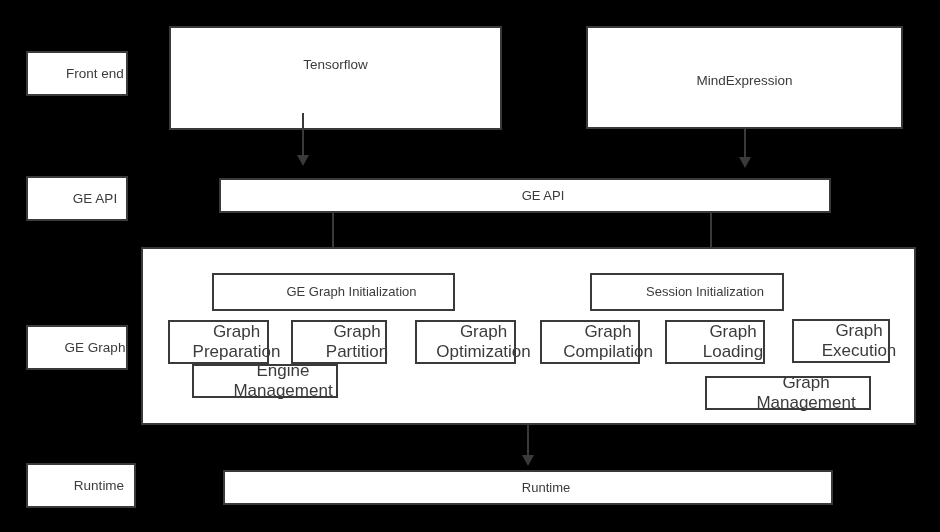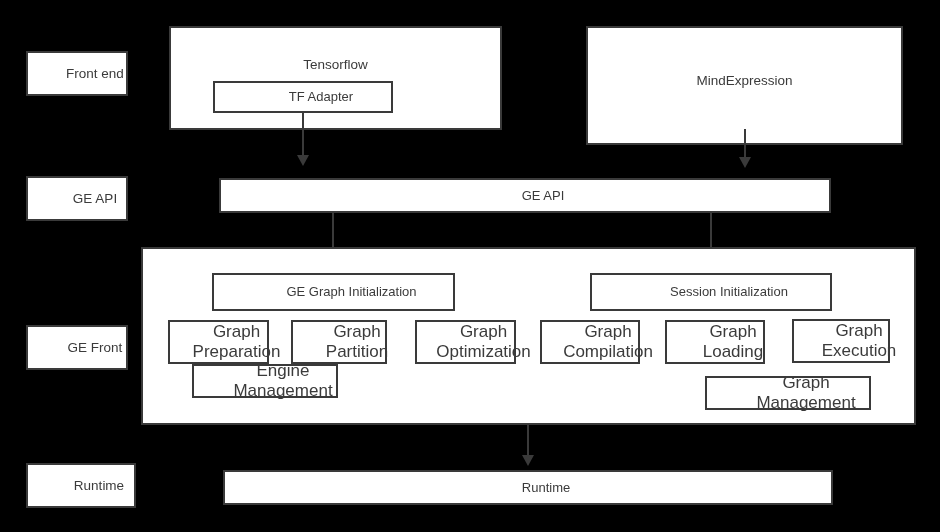--- a/index.html
+++ b/index.html
@@ -70,30 +70,29 @@
 </style>
 </head>
 <body>
 
 <div id="canvas">
 
   <div class="box layer-label" style="left:26px; top:51px; width:102px; height:45px;">Front end</div>
 
   <div class="box layer-label" style="left:26px; top:176px; width:102px; height:45px;">GE API</div>
 
-  <div class="box layer-label" style="left:26px; top:325px; width:102px; height:45px;">GE Front</div>
+  <div class="box layer-label" style="left:26px; top:325px; width:102px; height:45px;">GE Graph</div>
 
   <div class="box layer-label" style="left:26px; top:463px; width:110px; height:45px;">Runtime</div>
 
   <div class="group-box" style="left:141px; top:26px; width:333px; height:104px;margin-left:28px;">
     <div class="group-title" style="top:29px;">Tensorflow</div>
   </div>
-  <div class="box" style="left:213px; top:81px; width:180px; height:32px;">TF Adapter</div>
 
-  <div class="group-box" style="left:586px; top:26px; width:317px; height:119px;">
+  <div class="group-box" style="left:586px; top:26px; width:317px; height:103px;">
     <div class="group-title" style="top:45px;">MindExpression</div>
   </div>
 
   <div class="arrow-line" style="left:302px; top:113px; height:44px;"></div>
   <div class="arrow-head" style="left:297px; top:155px;"></div>
 
   <div class="arrow-line" style="left:744px; top:129px; height:30px;"></div>
   <div class="arrow-head" style="left:739px; top:157px;"></div>
 
   <div class="box bar-label" style="left:219px; top:178px; width:612px; height:35px;">GE API</div>
@@ -101,21 +100,21 @@
   <div class="arrow-line" style="left:332px; top:213px; height:42px;"></div>
   <div class="arrow-head" style="left:327px; top:253px;"></div>
 
   <div class="arrow-line" style="left:710px; top:213px; height:42px;"></div>
   <div class="arrow-head" style="left:705px; top:253px;"></div>
 
   <div class="group-box" style="left:141px; top:247px; width:775px; height:178px;"></div>
 
   <div class="box" style="left:212px; top:273px; width:243px; height:38px;">GE Graph Initialization</div>
 
-  <div class="box" style="left:590px; top:273px; width:242px; height:38px;">Session Initialization</div>
+  <div class="box" style="left:590px; top:273px; width:194px; height:38px;">Session Initialization</div>
 
   <div class="box small-box" style="left:168px; top:320px; width:101px; height:44px;">Graph
 Preparation</div>
   <div class="box small-box" style="left:291px; top:320px; width:96px; height:44px;">Graph
 Partition</div>
   <div class="box small-box" style="left:415px; top:320px; width:101px; height:44px;">Graph
 Optimization</div>
   <div class="box small-box" style="left:540px; top:320px; width:100px; height:44px;">Graph
 Compilation</div>
   <div class="box small-box" style="left:665px; top:320px; width:100px; height:44px;">Graph

